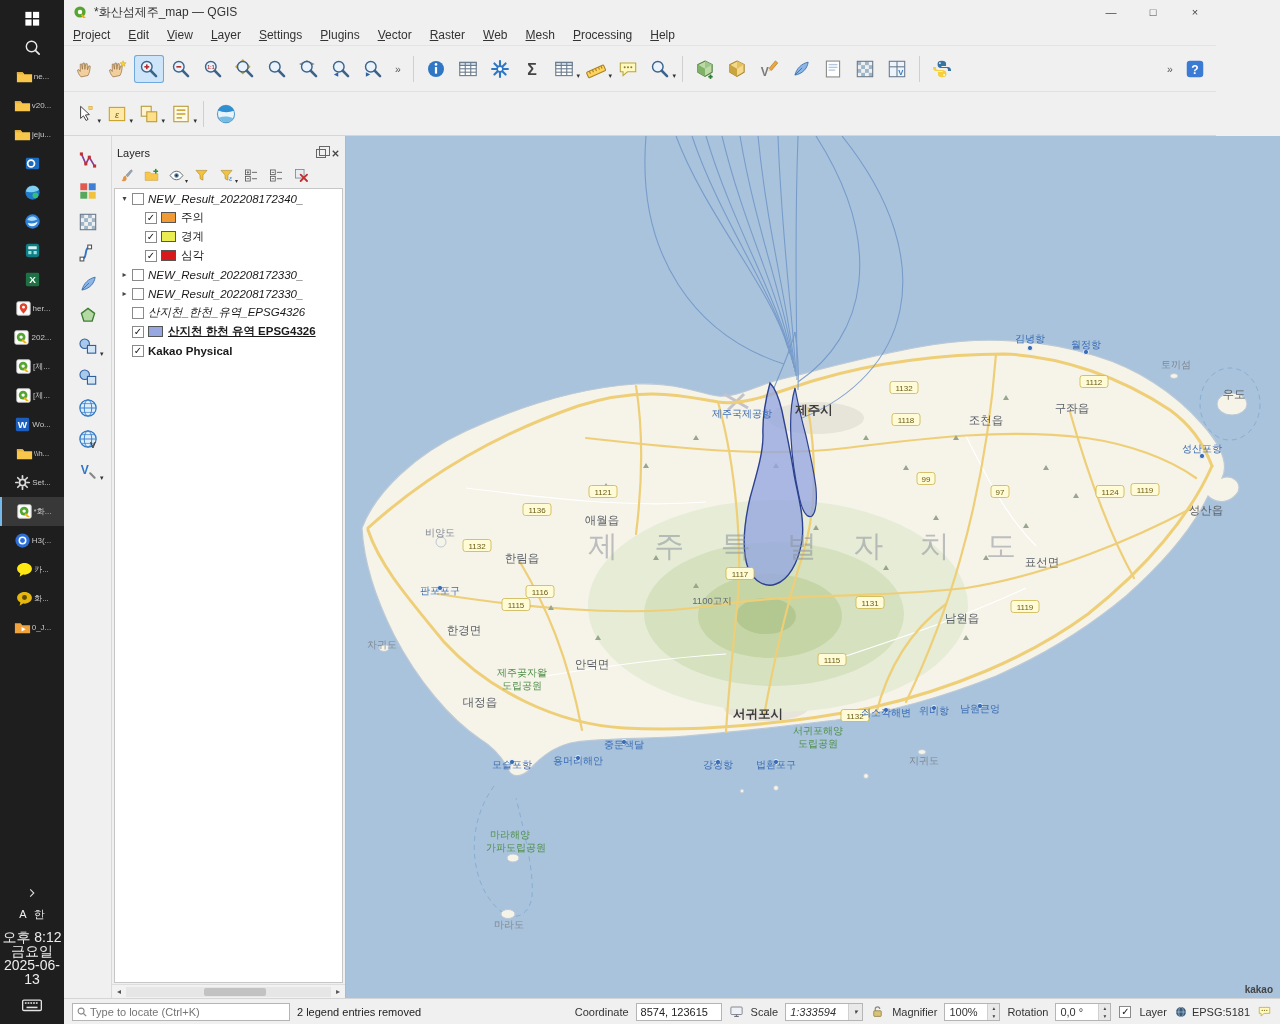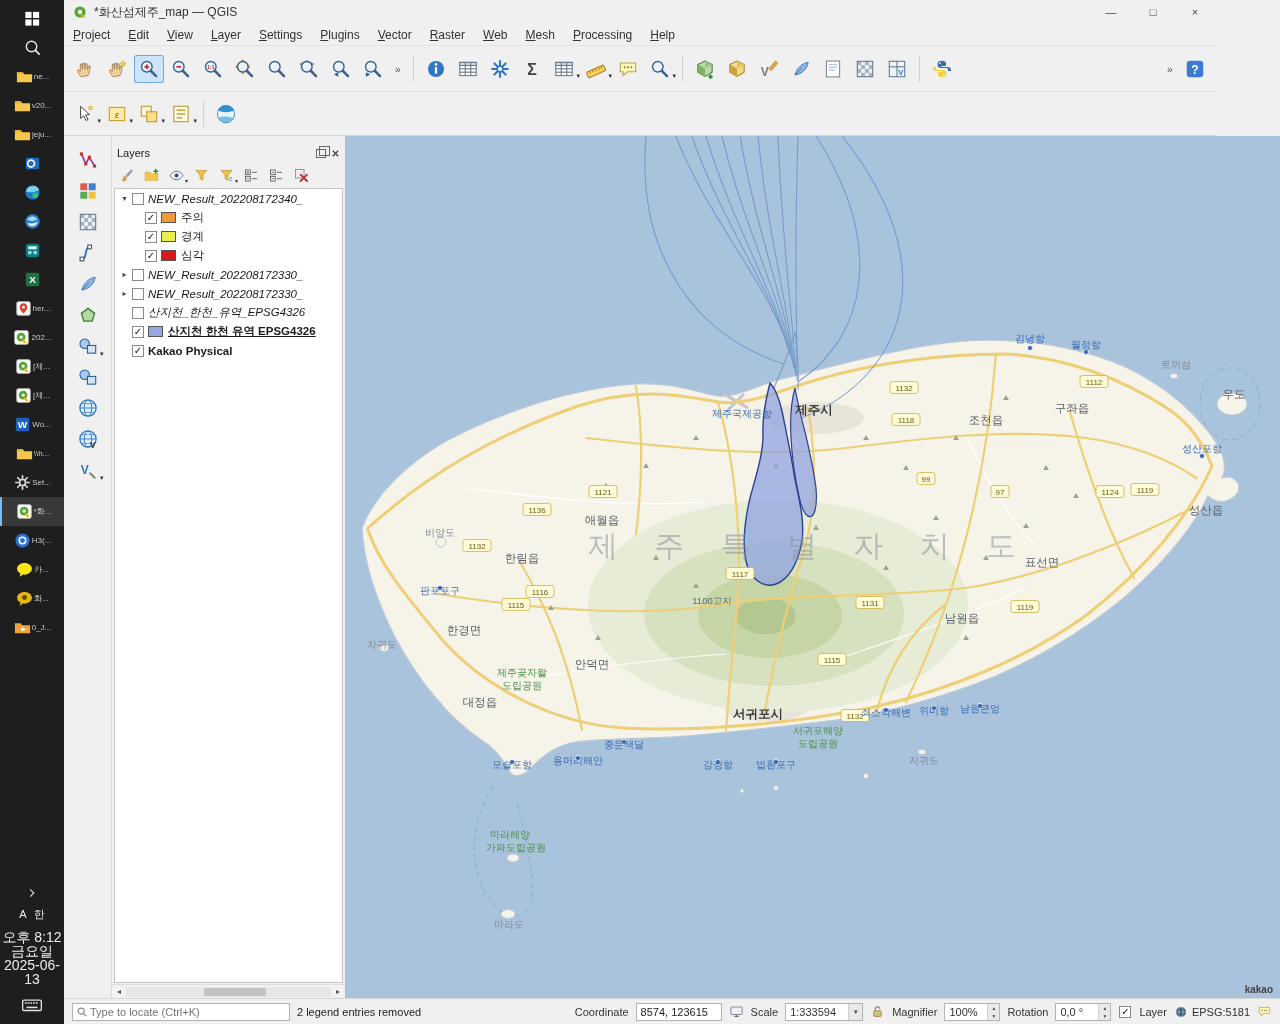--- a/index.html
+++ b/index.html
@@ -90,21 +90,21 @@
     display:flex;align-items:center;font-size:11px;color:#333;padding:0 8px;gap:7px;}
   .sb-locator{display:flex;align-items:center;width:218px;height:18px;border:1px solid #b5b5b5;background:#fff;padding:0 3px;}
   .sb-locator svg{width:12px;height:12px;flex:none;}
   .sb-locator input{border:0;outline:0;flex:1;font-size:11px;font-family:"Liberation Sans",sans-serif;color:#333;min-width:0;}
   .sb-msg{color:#222;}
   .sb-flex{flex:1;}
   .sb-label{color:#333;}
   .sb-box{height:18px;border:1px solid #b5b5b5;background:#fff;font-size:11px;padding:0 4px;
     font-family:"Liberation Sans",sans-serif;color:#222;}
   #coord-box{width:86px;}
-  .sb-combo{height:18px;border:1px solid #b5b5b5;background:#fff;display:flex;align-items:center;padding-left:4px;}
+  .sb-combo{height:18px;border:1px solid #b5b5b5;background:#fff;display:flex;align-items:center;padding-left:4px;font-style:italic;}
   .sb-combo .val{min-width:58px;}
   .combo-arrow{width:14px;text-align:center;font-size:7px;color:#444;border-left:1px solid #d0d0d0;align-self:stretch;
     display:flex;align-items:center;justify-content:center;background:#e9e9e9;}
   .sb-spin{height:18px;border:1px solid #b5b5b5;background:#fff;display:flex;align-items:center;padding-left:4px;}
   .sb-spin .val{min-width:38px;}
   .spincol{display:flex;flex-direction:column;border-left:1px solid #d0d0d0;background:#e9e9e9;height:100%;width:12px;}
   .spincol span{font-size:5.5px;line-height:8px;text-align:center;color:#444;}
   .sb-check{display:flex;align-items:center;gap:4px;}
   .sb-crs{display:flex;align-items:center;gap:4px;}
   .sb-crs svg{width:14px;height:14px;}

